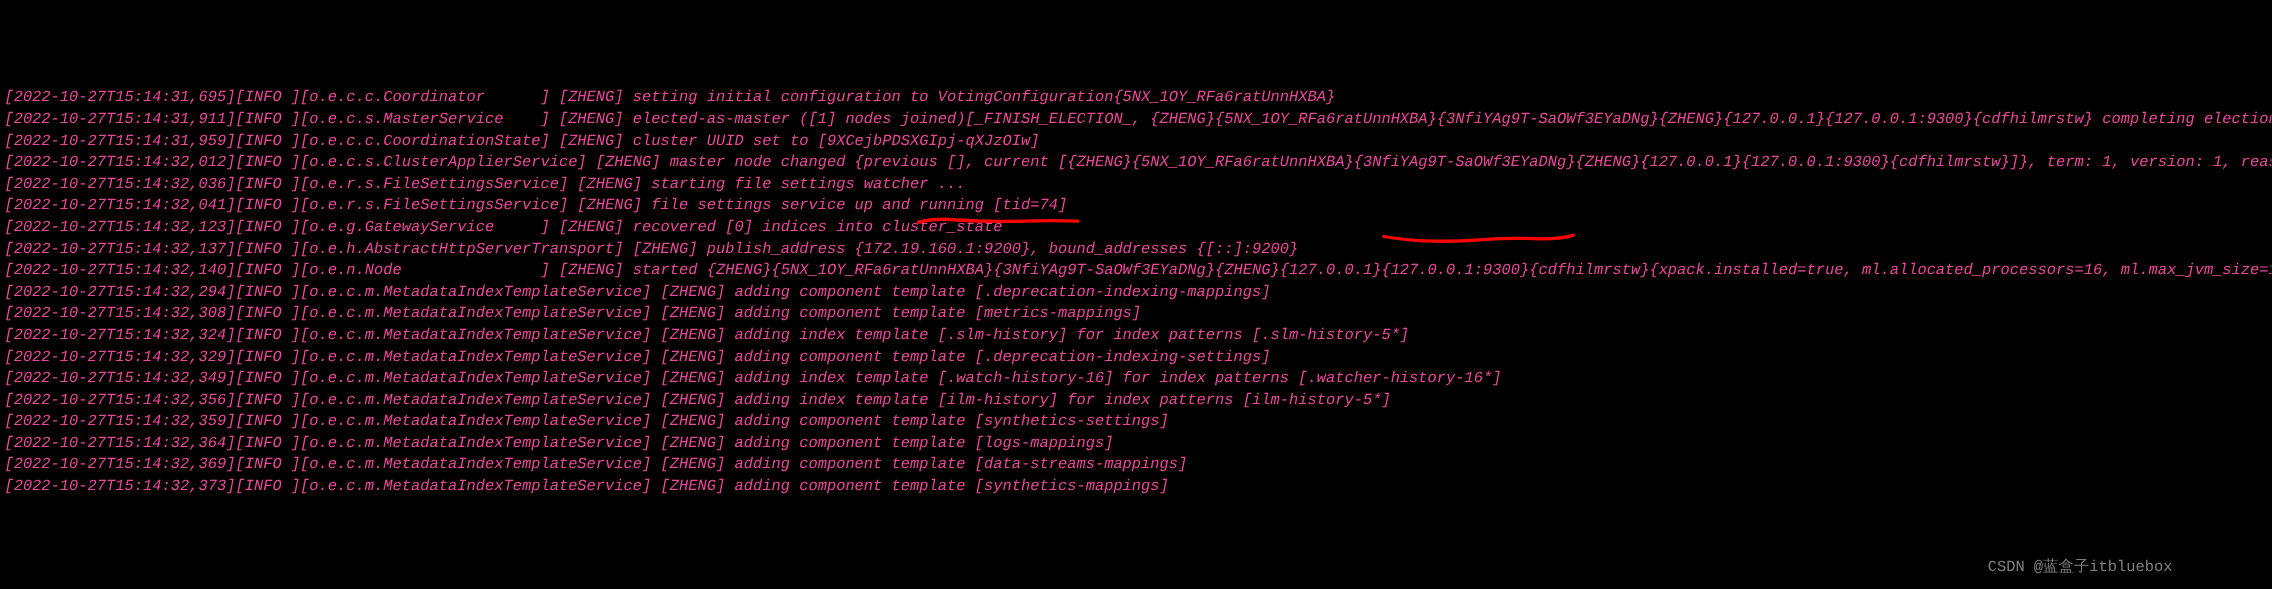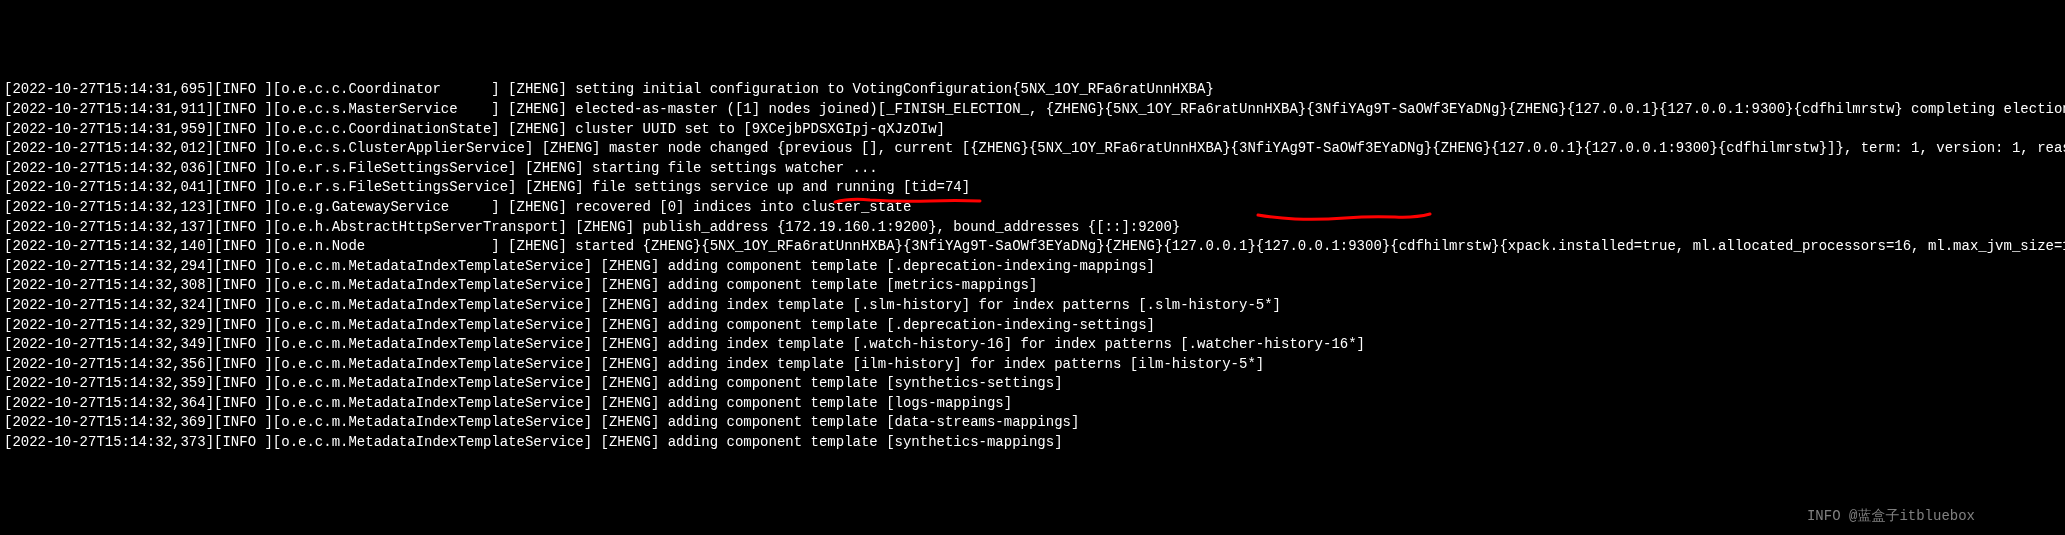--- a/index.html
+++ b/index.html
@@ -15,21 +15,22 @@
       line-height: 1.4;
       padding: 2px 4px;
       white-space: pre;
       overflow-x: auto;
       position: relative;
       width: 2065px;
       height: 535px;
     }
     .log-line {
       white-space: pre;
-      color: #ffffff;
+      color: #ec4899;
+      font-style: italic;
     }
     .watermark {
       position: absolute;
       bottom: 8px;
       right: 90px;
       color: #808080;
       font-size: 14px;
       font-family: Consolas, 'Courier New', monospace;
     }
     .annotation-svg {
@@ -44,16 +45,16 @@
 
 
 
 <div id="log-container"><div class="log-line">[2022-10-27T15:14:31,695][INFO ][o.e.c.c.Coordinator      ] [ZHENG] setting initial configuration to VotingConfiguration{5NX_1OY_RFa6ratUnnHXBA}</div><div class="log-line">[2022-10-27T15:14:31,911][INFO ][o.e.c.s.MasterService    ] [ZHENG] elected-as-master ([1] nodes joined)[_FINISH_ELECTION_, {ZHENG}{5NX_1OY_RFa6ratUnnHXBA}{3NfiYAg9T-SaOWf3EYaDNg}{ZHENG}{127.0.0.1}{127.0.0.1:9300}{cdfhilmrstw} completing election], term: 1, version: 1, delta: master node changed {previous [], current [{ZHENG}{5NX_1OY_RFa6ratUnnHXBA}{3NfiYAg9T-SaOWf3EYaDNg}{ZHENG}{127.0.0.1}{127.0.0.1:9300}{cdfhilmrstw}]}</div><div class="log-line">[2022-10-27T15:14:31,959][INFO ][o.e.c.c.CoordinationState] [ZHENG] cluster UUID set to [9XCejbPDSXGIpj-qXJzOIw]</div><div class="log-line">[2022-10-27T15:14:32,012][INFO ][o.e.c.s.ClusterApplierService] [ZHENG] master node changed {previous [], current [{ZHENG}{5NX_1OY_RFa6ratUnnHXBA}{3NfiYAg9T-SaOWf3EYaDNg}{ZHENG}{127.0.0.1}{127.0.0.1:9300}{cdfhilmrstw}]}, term: 1, version: 1, reason: Publication{term=1, version=1}</div><div class="log-line">[2022-10-27T15:14:32,036][INFO ][o.e.r.s.FileSettingsService] [ZHENG] starting file settings watcher ...</div><div class="log-line">[2022-10-27T15:14:32,041][INFO ][o.e.r.s.FileSettingsService] [ZHENG] file settings service up and running [tid=74]</div><div class="log-line">[2022-10-27T15:14:32,123][INFO ][o.e.g.GatewayService     ] [ZHENG] recovered [0] indices into cluster_state</div><div class="log-line">[2022-10-27T15:14:32,137][INFO ][o.e.h.AbstractHttpServerTransport] [ZHENG] publish_address {172.19.160.1:9200}, bound_addresses {[::]:9200}</div><div class="log-line">[2022-10-27T15:14:32,140][INFO ][o.e.n.Node               ] [ZHENG] started {ZHENG}{5NX_1OY_RFa6ratUnnHXBA}{3NfiYAg9T-SaOWf3EYaDNg}{ZHENG}{127.0.0.1}{127.0.0.1:9300}{cdfhilmrstw}{xpack.installed=true, ml.allocated_processors=16, ml.max_jvm_size=17104371712, ml.machine_memory=34204610560}</div><div class="log-line">[2022-10-27T15:14:32,294][INFO ][o.e.c.m.MetadataIndexTemplateService] [ZHENG] adding component template [.deprecation-indexing-mappings]</div><div class="log-line">[2022-10-27T15:14:32,308][INFO ][o.e.c.m.MetadataIndexTemplateService] [ZHENG] adding component template [metrics-mappings]</div><div class="log-line">[2022-10-27T15:14:32,324][INFO ][o.e.c.m.MetadataIndexTemplateService] [ZHENG] adding index template [.slm-history] for index patterns [.slm-history-5*]</div><div class="log-line">[2022-10-27T15:14:32,329][INFO ][o.e.c.m.MetadataIndexTemplateService] [ZHENG] adding component template [.deprecation-indexing-settings]</div><div class="log-line">[2022-10-27T15:14:32,349][INFO ][o.e.c.m.MetadataIndexTemplateService] [ZHENG] adding index template [.watch-history-16] for index patterns [.watcher-history-16*]</div><div class="log-line">[2022-10-27T15:14:32,356][INFO ][o.e.c.m.MetadataIndexTemplateService] [ZHENG] adding index template [ilm-history] for index patterns [ilm-history-5*]</div><div class="log-line">[2022-10-27T15:14:32,359][INFO ][o.e.c.m.MetadataIndexTemplateService] [ZHENG] adding component template [synthetics-settings]</div><div class="log-line">[2022-10-27T15:14:32,364][INFO ][o.e.c.m.MetadataIndexTemplateService] [ZHENG] adding component template [logs-mappings]</div><div class="log-line">[2022-10-27T15:14:32,369][INFO ][o.e.c.m.MetadataIndexTemplateService] [ZHENG] adding component template [data-streams-mappings]</div><div class="log-line">[2022-10-27T15:14:32,373][INFO ][o.e.c.m.MetadataIndexTemplateService] [ZHENG] adding component template [synthetics-mappings]</div></div>
 
 <svg class="annotation-svg" width="2065" height="535">
   <path d="M 835 202 Q 850 198 870 200 Q 900 202 930 201 Q 955 200 980 201" stroke="#ff0000" stroke-width="3" fill="none" stroke-linecap="round"></path>
   <path d="M 1258 215 Q 1275 218 1295 219 Q 1320 220 1345 218 Q 1370 216 1395 217 Q 1415 218 1430 214" stroke="#ff0000" stroke-width="3" fill="none" stroke-linecap="round"></path>
 </svg>
 
-<div class="watermark">INFO @蓝盒子itbluebox</div>
+<div class="watermark">CSDN @蓝盒子itbluebox</div>
 
 
 
 
 </body></html>

